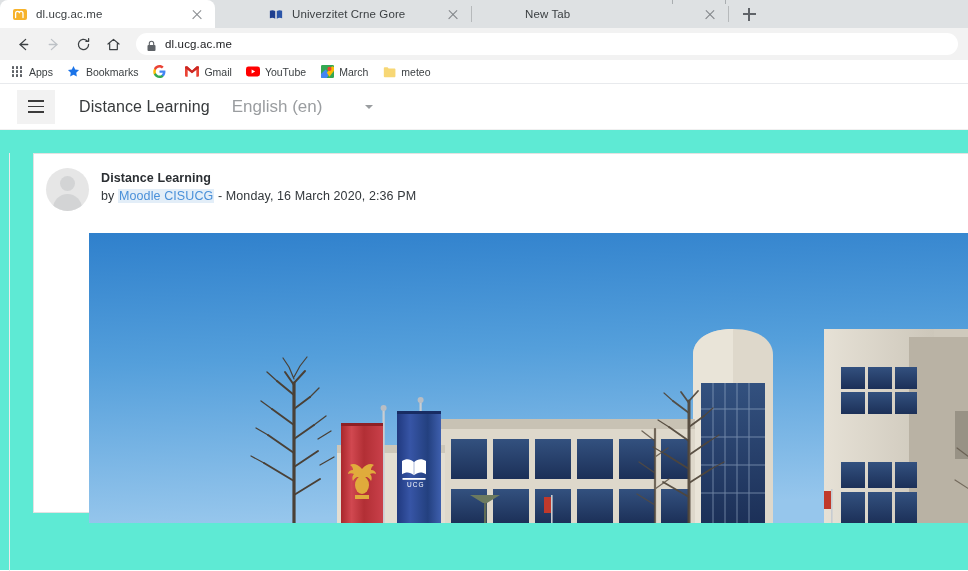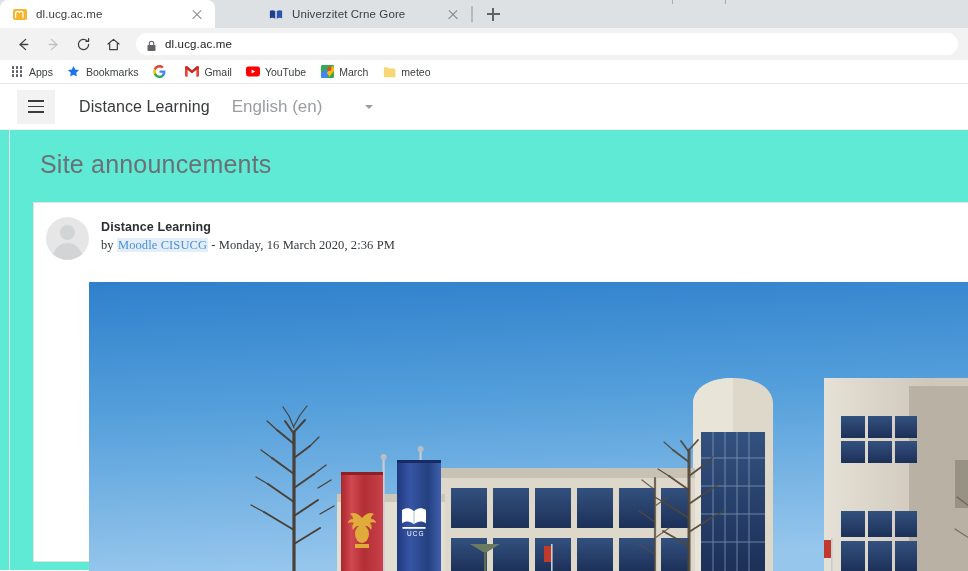--- a/index.html
+++ b/index.html
@@ -250,21 +250,20 @@
     font-size: 12.5px;
     font-weight: bold;
     color: #2b2f33;
     letter-spacing: .1px;
   }
   .post-sub {
     font-size: 12.5px;
     color: #33383c;
     margin-top: 4px;
     letter-spacing: .1px;
-    font-family: Liberation Serif, serif;
   }
   .post-sub a {
     color: #4a90d9;
     text-decoration: none;
     background: #e3eef8;
     padding: 0 1px;
   }
 
   .photo-wrap { margin: 22px 0 0 55px; height: 290px; overflow: hidden; position: relative; }
   .photo { width: 913px; height: 290px; display: block; }
@@ -293,20 +292,24 @@
           <path d="M1 4.2c2-.9 4-.9 6.1.5v8.6C5 11.9 3 11.9 1 12.8z" fill="#1f3f8f"></path>
           <path d="M15 4.2c-2-.9-4-.9-6.1.5v8.6c2.1-1.4 4.1-1.4 6.1-.5z" fill="#2b55a8"></path>
         </svg>
       </span>
       <span class="tab-title">Univerzitet Crne Gore</span>
       <span class="tab-close"></span>
     </div>
 
     <div class="tab-sep"></div>
 
+    <div class="tab inactive">
+      <span class="tab-title">New Tab</span>
+      <span class="tab-close"></span>
+    </div>
 
     <div class="tab-sep"></div>
 
     <div class="newtab"></div>
 
     <div class="ghost-rect"></div>
   </div>
 
   <div class="toolbar">
     <span class="navbtn">
@@ -436,21 +439,20 @@
       </div>
       <div class="brand">Distance Learning</div>
       <div class="lang">
         <span>English (en)</span>
         <span class="caret"></span>
       </div>
     </div>
 
     <div class="content-wrap">
 
-      <h1 class="page-title">Site announcements</h1>
 
       <div class="post-card">
 
         <div class="post-head">
           <div class="avatar">
             <span class="head"></span>
             <span class="body"></span>
           </div>
           <div class="post-meta">
             <div class="post-author">Distance Learning</div>

